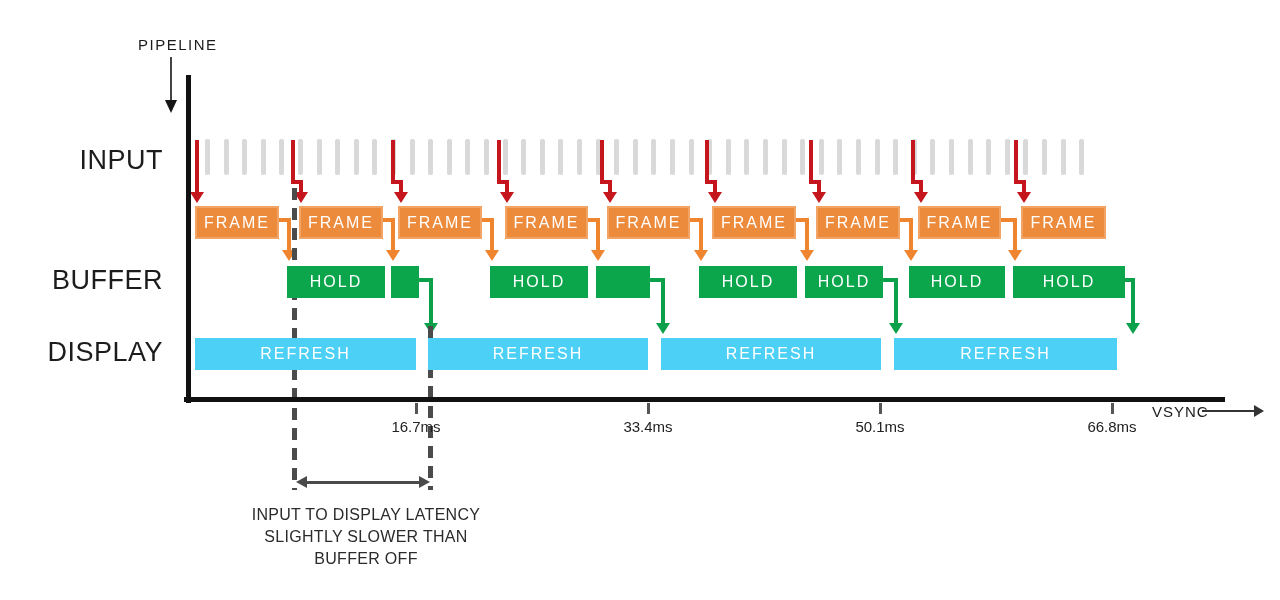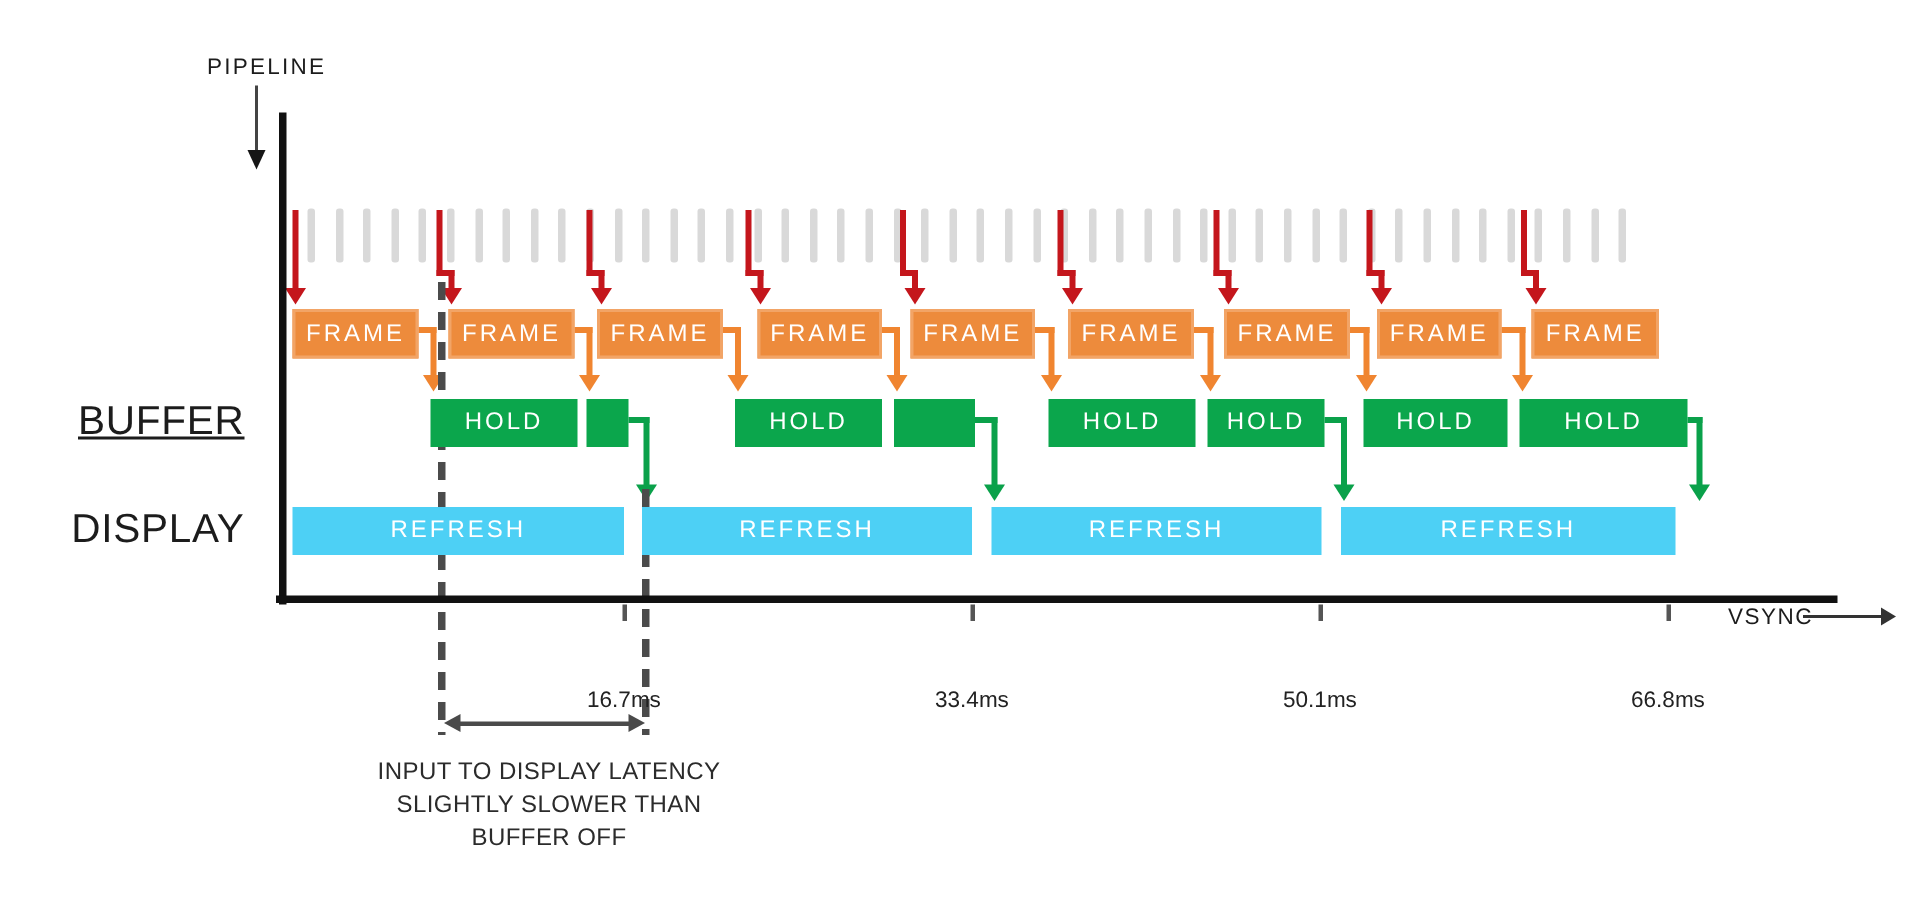--- a/index.html
+++ b/index.html
@@ -3,36 +3,37 @@
 <meta charset="utf-8">
 <style>
   html,body{margin:0;padding:0;background:#ffffff;}
   body{font-family:"Liberation Sans", sans-serif;}
   .canvas{position:relative;width:1280px;height:600px;background:#ffffff;overflow:hidden;}
   .box{position:absolute;display:flex;align-items:center;justify-content:center;
        color:#ffffff;font-size:16px;letter-spacing:2px;z-index:2;}
   .rowlabel{position:absolute;text-align:right;font-size:27px;letter-spacing:0.5px;color:#1c1c1c;z-index:2;}
   .pipeline-label{position:absolute;left:138px;top:36px;font-size:15px;letter-spacing:1.5px;color:#1c1c1c;z-index:4;text-align:center;}
   .time-label{position:absolute;left:1152px;top:403px;font-size:15px;letter-spacing:1px;color:#1c1c1c;z-index:4;}
-  .ticklabel{position:absolute;width:90px;text-align:center;font-size:15px;color:#222;z-index:4;margin-top:40px;}
+  .ticklabel{position:absolute;width:90px;text-align:center;font-size:15px;color:#222;z-index:4;}
   .caption{position:absolute;left:205px;top:504px;width:322px;text-align:center;
            font-size:16px;line-height:22px;color:#2b2b2b;letter-spacing:0.3px;z-index:4;}
 </style>
 </head>
 <body>
 
 <div class="canvas" id="layer">
   <div class="pipeline-label">PIPELINE</div>
   <div class="time-label">VSYNC</div>
   <div class="caption">
     <div>INPUT TO DISPLAY LATENCY</div>
     <div>SLIGHTLY SLOWER THAN</div>
     <div>BUFFER OFF</div>
   </div>
-    <div class="rowlabel" style="position: absolute; left: 20px; top: 265px; width: 143px; height: 30px; text-decoration: underline;">BUFFER</div>
+<div class="rowlabel" style="position: absolute; left: 20px; top: 145px; width: 143px; height: 30px;">INPUT</div>
+    <div class="rowlabel" style="position: absolute; left: 20px; top: 265px; width: 143px; height: 30px;">BUFFER</div>
     <div class="rowlabel" style="position: absolute; left: 20px; top: 337px; width: 143px; height: 30px;">DISPLAY</div>
     <div style="position: absolute; left: 205px; top: 139px; width: 5px; height: 36px; background: rgb(217, 217, 217); border-radius: 2px;"></div>
     <div style="position: absolute; left: 224px; top: 139px; width: 5px; height: 36px; background: rgb(217, 217, 217); border-radius: 2px;"></div>
     <div style="position: absolute; left: 242px; top: 139px; width: 5px; height: 36px; background: rgb(217, 217, 217); border-radius: 2px;"></div>
     <div style="position: absolute; left: 261px; top: 139px; width: 5px; height: 36px; background: rgb(217, 217, 217); border-radius: 2px;"></div>
     <div style="position: absolute; left: 279px; top: 139px; width: 5px; height: 36px; background: rgb(217, 217, 217); border-radius: 2px;"></div>
     <div style="position: absolute; left: 298px; top: 139px; width: 5px; height: 36px; background: rgb(217, 217, 217); border-radius: 2px;"></div>
     <div style="position: absolute; left: 317px; top: 139px; width: 5px; height: 36px; background: rgb(217, 217, 217); border-radius: 2px;"></div>
     <div style="position: absolute; left: 335px; top: 139px; width: 5px; height: 36px; background: rgb(217, 217, 217); border-radius: 2px;"></div>
     <div style="position: absolute; left: 354px; top: 139px; width: 5px; height: 36px; background: rgb(217, 217, 217); border-radius: 2px;"></div>

